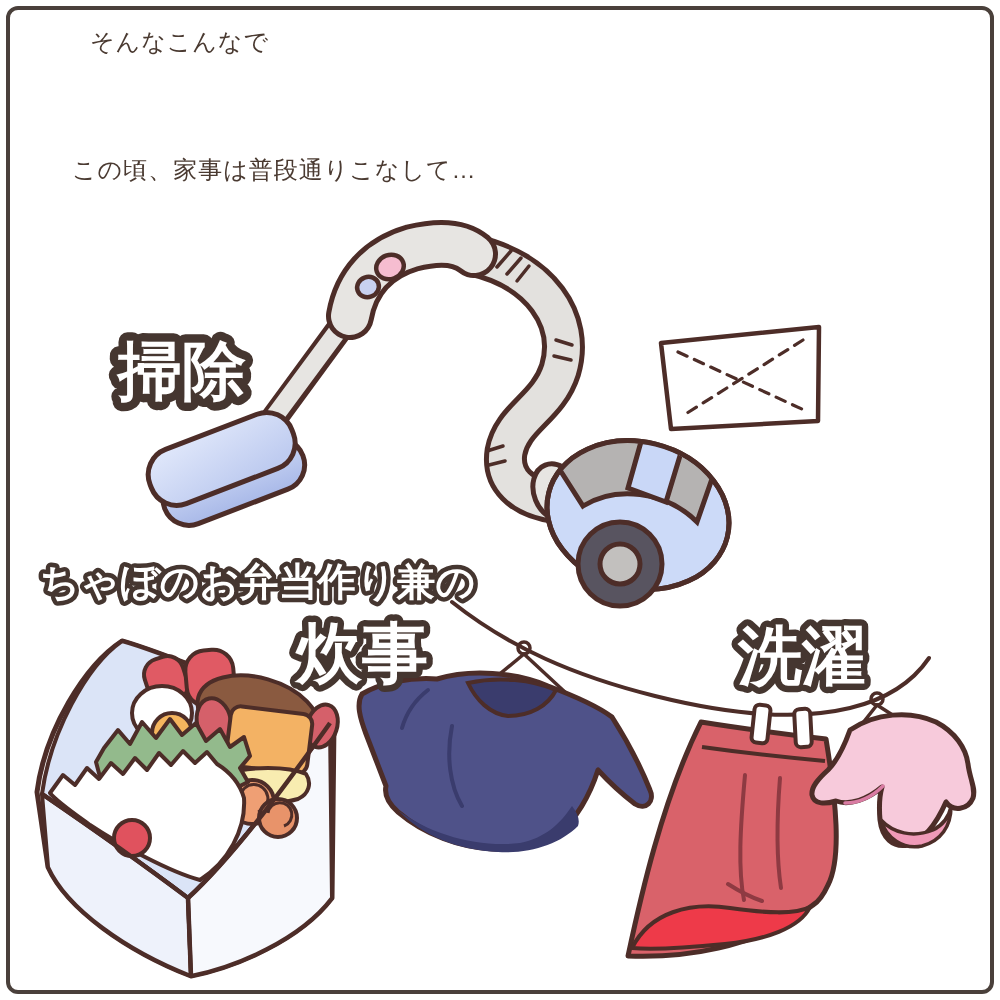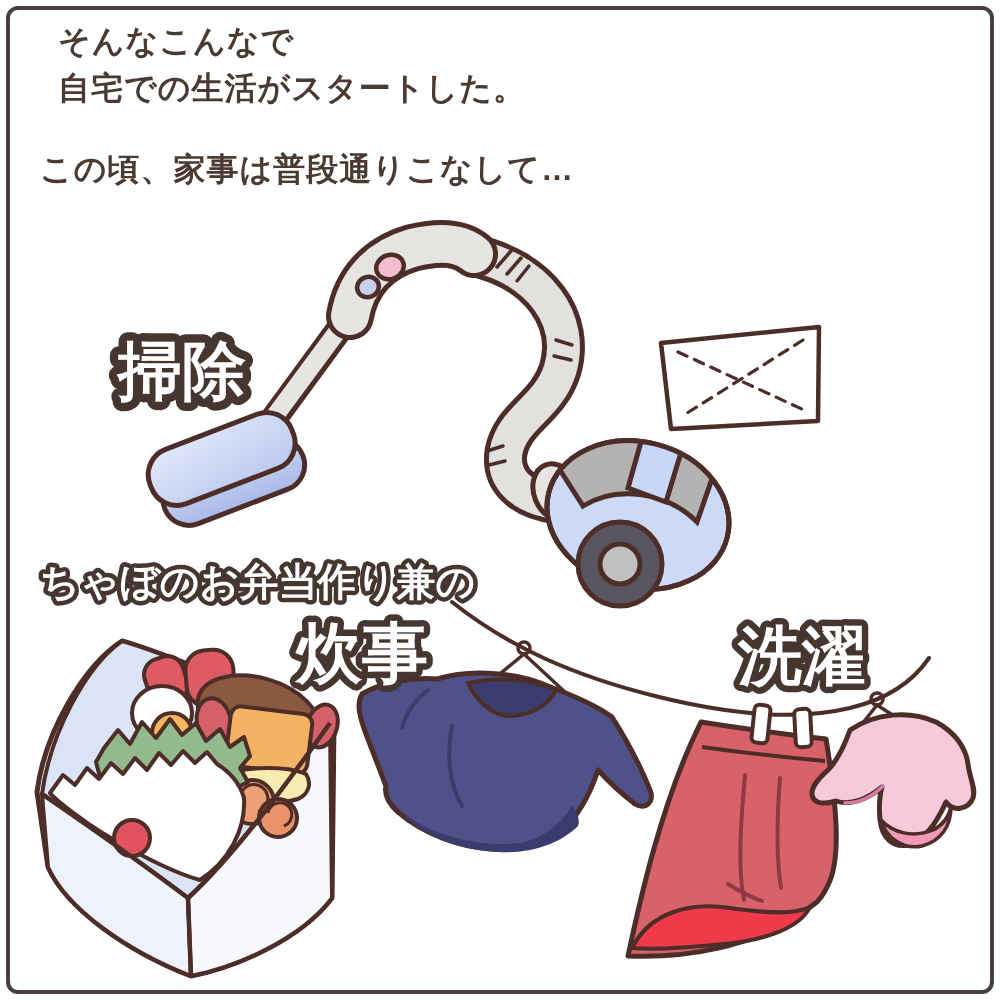--- a/index.html
+++ b/index.html
@@ -1,36 +1,35 @@
 <!DOCTYPE html>
 <html><head>
 <meta charset="utf-8">
 <style>
   html,body{margin:0;padding:0;background:#ffffff;}
   body{width:1000px;height:1000px;position:relative;overflow:hidden;
        font-family:"Liberation Sans","DejaVu Sans",sans-serif;}
   .frame{position:absolute;left:6px;top:6px;width:980px;height:980px;
          border:4px solid #4a403b;border-radius:12px;background:#ffffff;z-index:0;}
   .illustration{position:absolute;left:0;top:0;width:1000px;height:1000px;z-index:1;}
-  .narration{position:absolute;z-index:2;color:#4a3a31;font-weight:bold;
-             font-size:32px;line-height:47px;letter-spacing:1px;white-space:nowrap;}
+  .narration{position:absolute;z-index:2;color:#4a3a31;font-weight:normal;
+             font-size:24px;line-height:47px;letter-spacing:1px;white-space:nowrap;margin-left:32px;}
   .narr-1{left:58px;top:18px;}
   .narr-2{left:40px;top:146px;}
   .svg-label{font-family:"Liberation Sans","DejaVu Sans",sans-serif;font-weight:bold;
              fill:#ffffff;stroke:#453630;paint-order:stroke;
              stroke-linejoin:round;stroke-linecap:round;}
 </style>
 </head>
 <body>
 
 <div class="frame"></div>
 
 <div class="narration narr-1">
   <div>そんなこんなで</div>
-  <div>自宅での生活がスタートした。</div>
 </div>
 <div class="narration narr-2">
   <div>この頃、家事は普段通りこなして…</div>
 </div>
 
 <svg class="illustration" viewBox="0 0 1000 1000" xmlns="http://www.w3.org/2000/svg">
   <defs>
     <linearGradient id="gradHead" x1="0" y1="0" x2="0.6" y2="1">
       <stop offset="0" stop-color="#e2e9fb"></stop>
         <stop offset="1" stop-color="#bfccf0"></stop>

